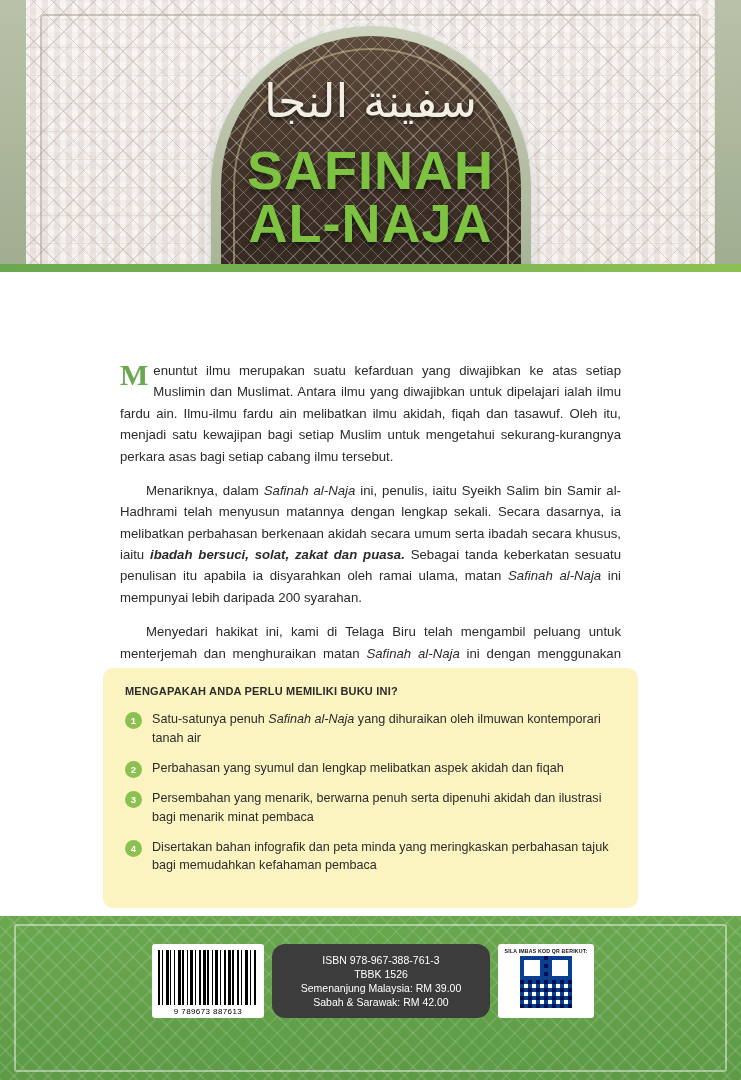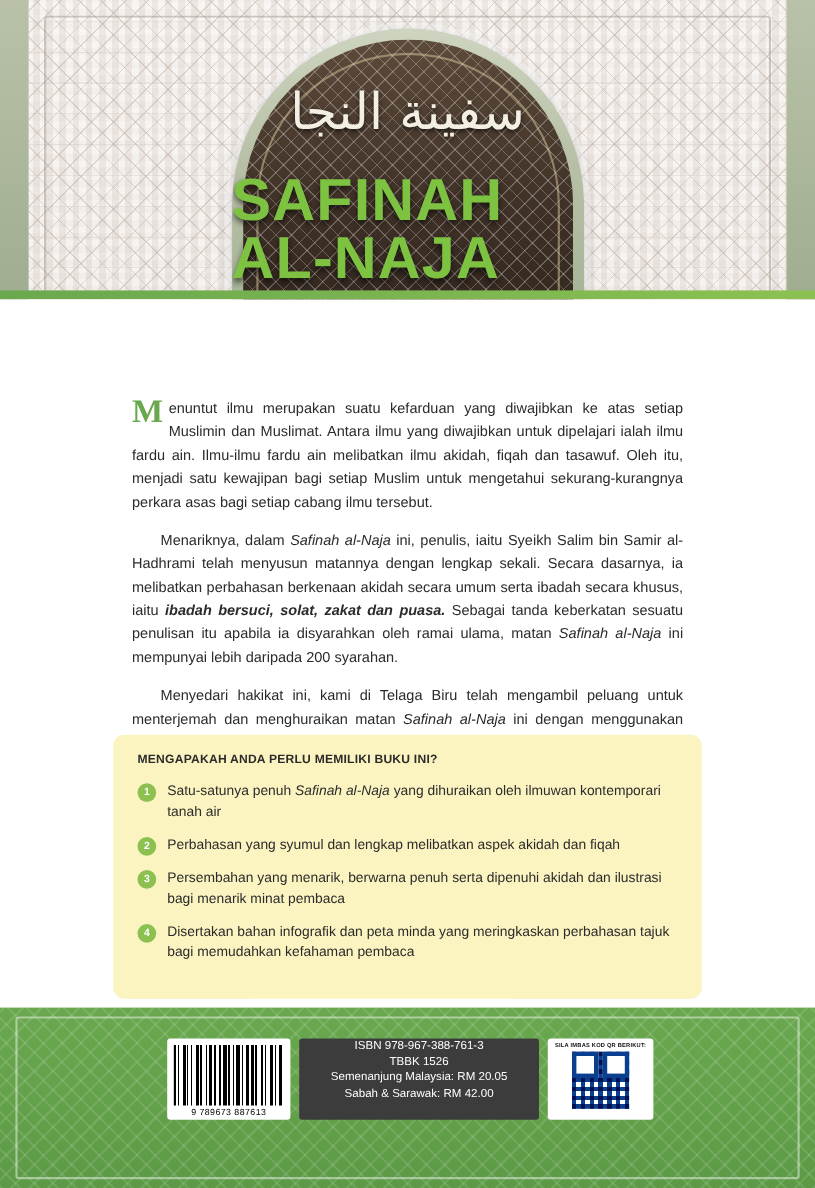--- a/index.html
+++ b/index.html
@@ -79,22 +79,22 @@
     text-align: center;
     color: #f3efe3;
     font-family: "DejaVu Sans", sans-serif;
     font-size: 46px;
     line-height: 1;
     text-shadow: 0 2px 5px rgba(0,0,0,0.7);
     direction: rtl;
   }
   .latin-title {
     position: absolute; z-index: 4;
-    left: 0; right: 0; top: 130px;
-    text-align: left;
+    left: 0; right: 0; top: 118px;
+    text-align: center;
     color: #7ec242;
     font-family: "Liberation Sans", sans-serif;
     font-weight: bold;
     font-size: 54px;
     line-height: 0.98;
     letter-spacing: 1px;
     text-shadow: 0 3px 6px rgba(0,0,0,0.65);
   }
   .latin-title .l2 { display:block; }
 
@@ -220,24 +220,24 @@
     font-size: 8px;
     letter-spacing: 0.4px;
     text-align: center;
     color: #000;
     padding-top: 2px;
   }
   
   .isbn-box {
     width: 218px; height: 74px;
     background: #3c3c3c;
-    border-radius: 3px;
+    border-radius: 13px;
     color: #ffffff;
     display: flex; flex-direction: column;
-    align-items: center; 
+    align-items: center; justify-content: center;
     line-height: 1.35;
     font-size: 10.5px;
     margin-right: 8px;
   }
   
   .qr-box {
     width: 96px; height: 74px;
     background: #ffffff;
     border-radius: 3px;
     display: flex; flex-direction: column; align-items: center;
@@ -336,21 +336,21 @@
     <div class="footer-row">
 
       <div class="barcode-box">
         <div class="barcode-bars"></div>
         <div class="barcode-num">9 789673 887613</div>
       </div>
 
       <div class="isbn-box">
         <div>ISBN 978-967-388-761-3</div>
         <div>TBBK 1526</div>
-        <div>Semenanjung Malaysia: RM 20.05</div>
+        <div>Semenanjung Malaysia: RM 39.00</div>
         <div>Sabah &amp; Sarawak: RM 42.00</div>
       </div>
 
       <div class="qr-box">
         <div class="qr-label">SILA IMBAS KOD QR BERIKUT:</div>
         <div class="qr-code"></div>
       </div>
 
     </div>
   </div>

